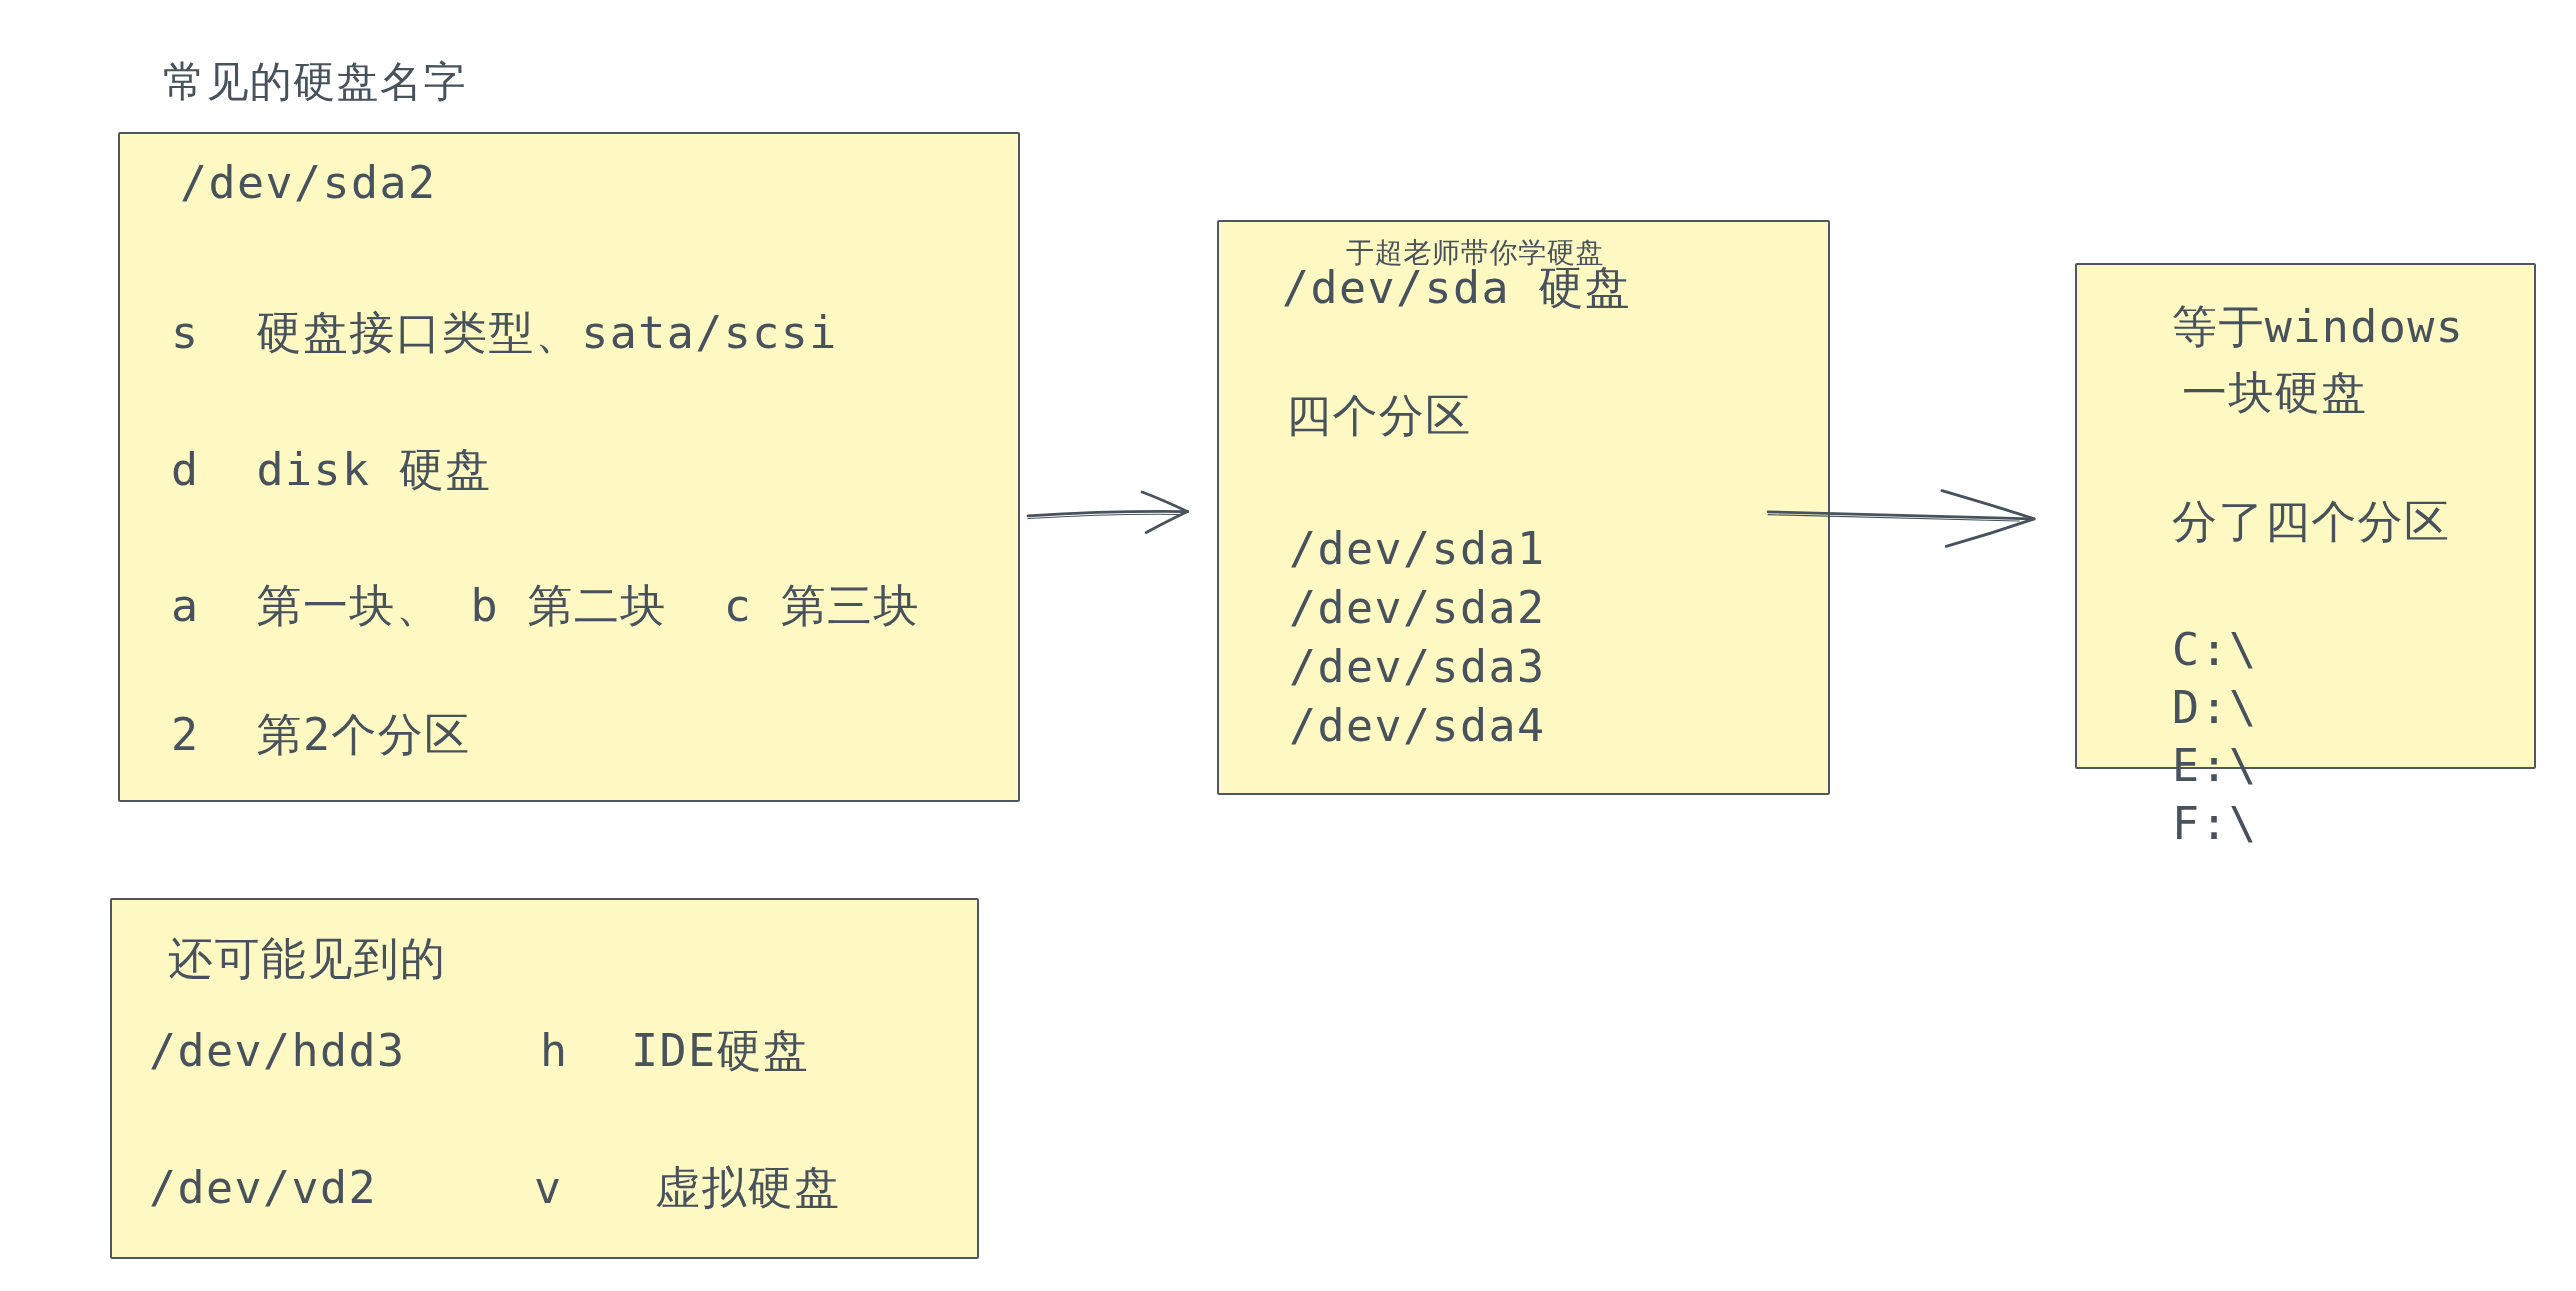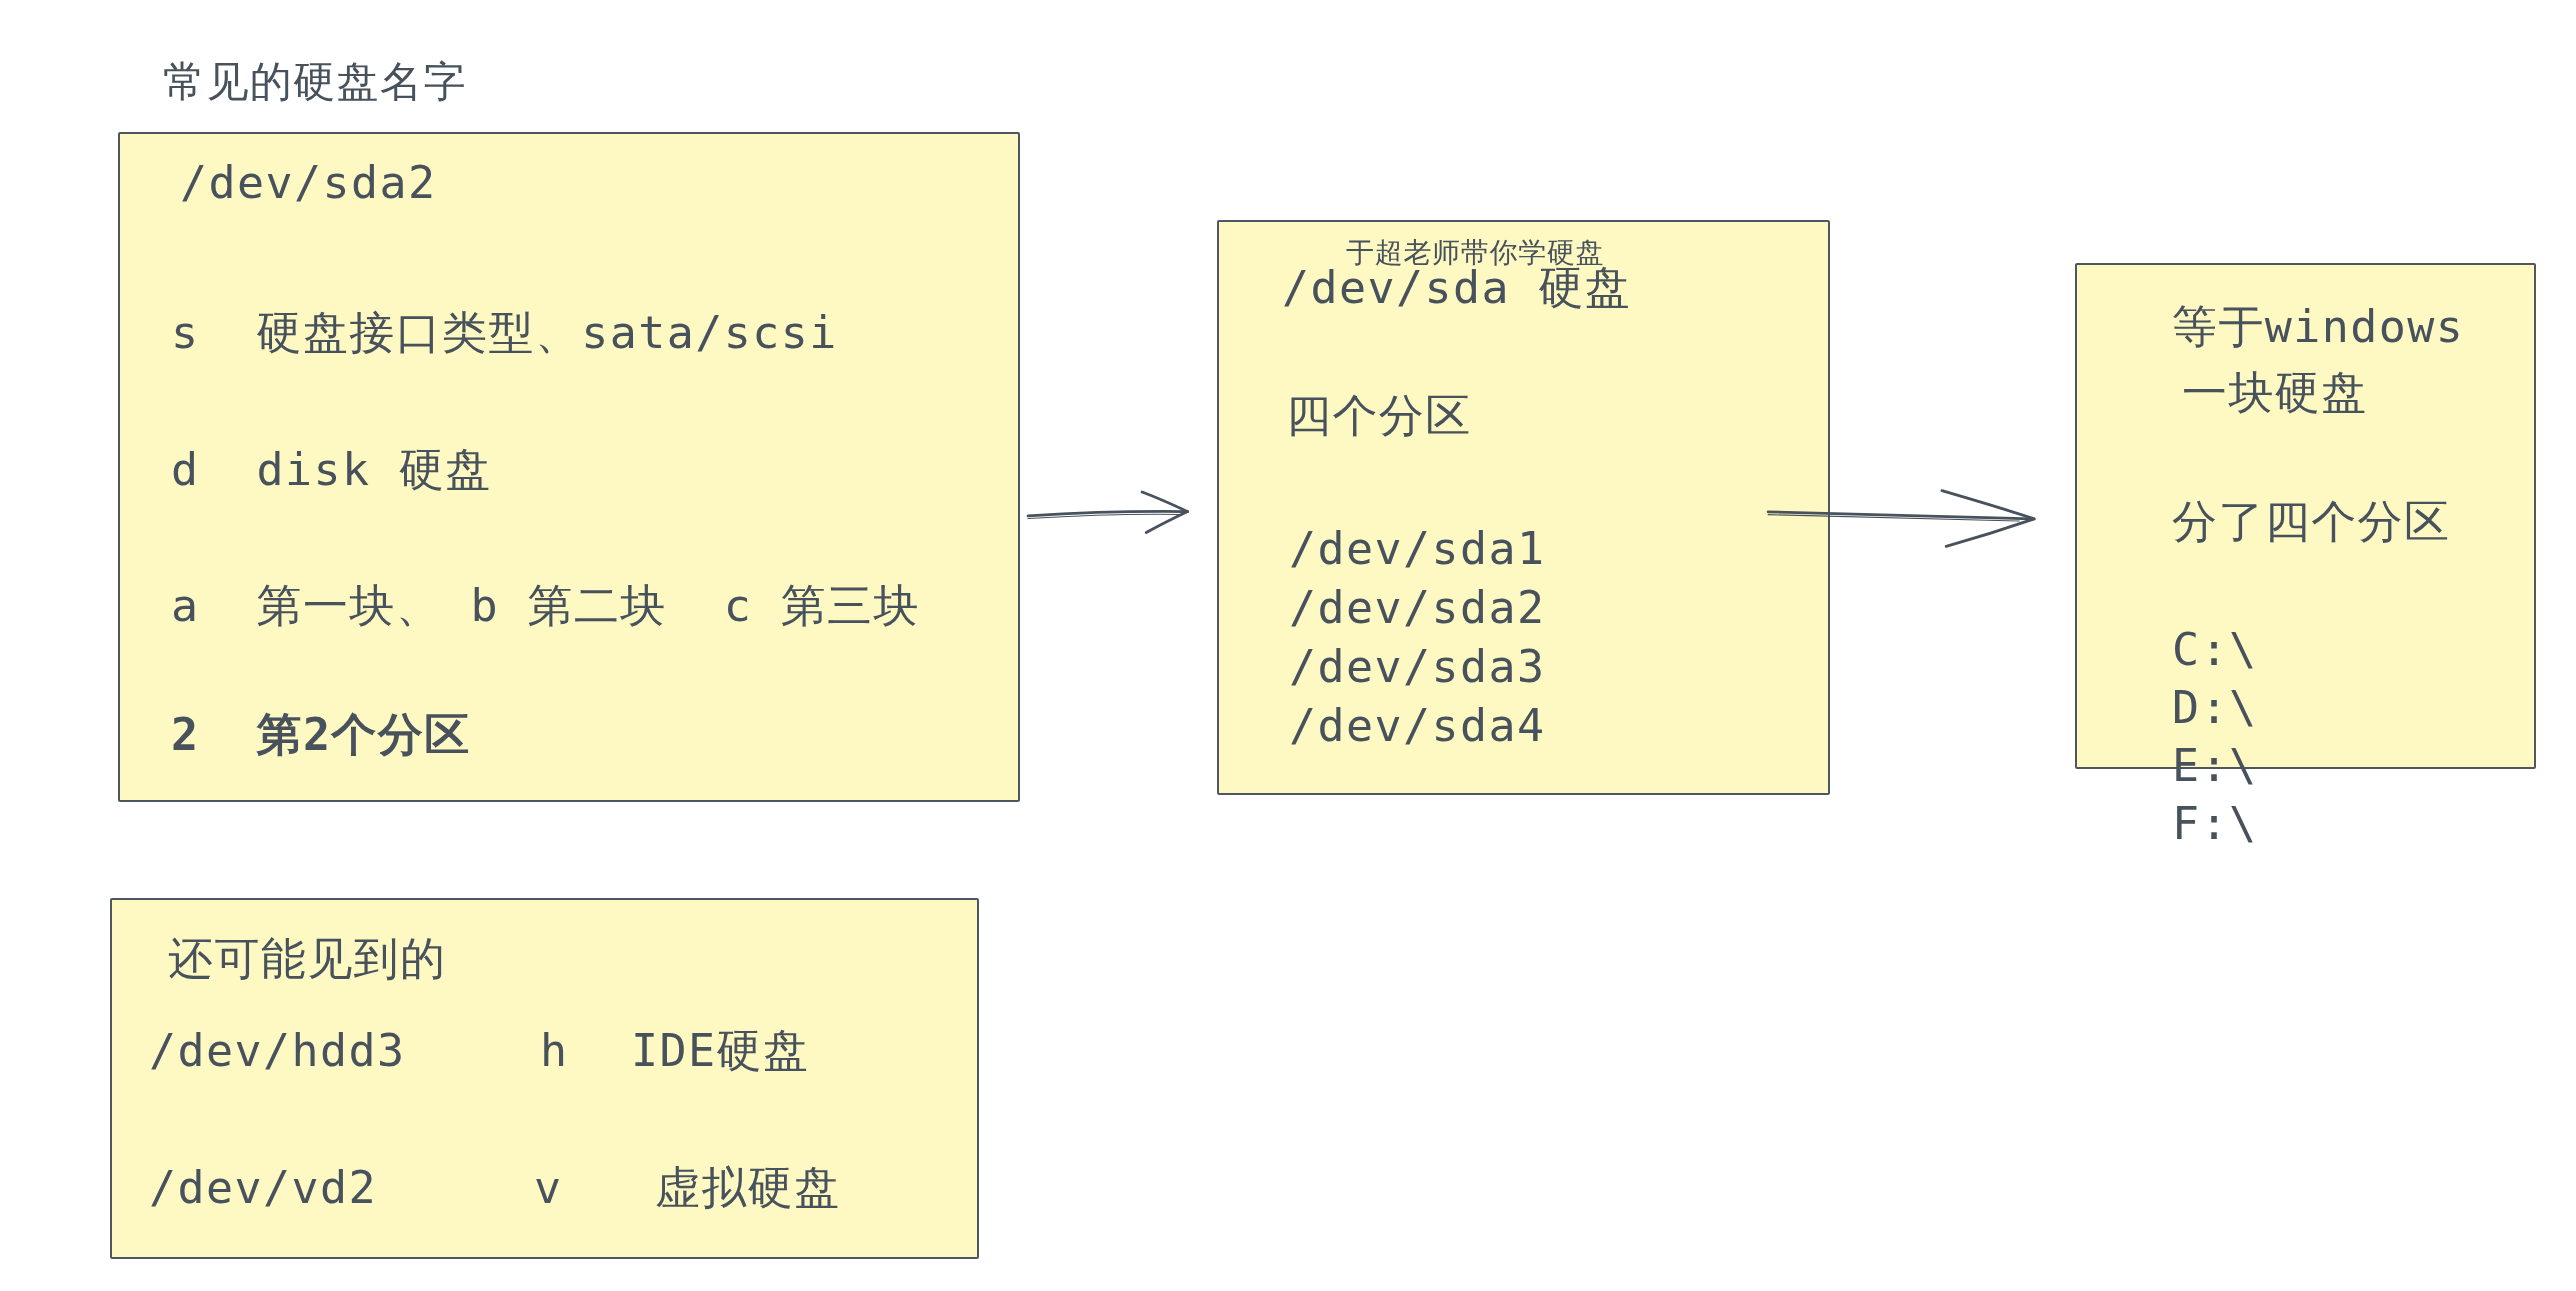--- a/index.html
+++ b/index.html
@@ -44,21 +44,21 @@
 
 <div id="canvas">
 
   <div class="txt title" style="left:163px;top:55px;">常见的硬盘名字</div>
 
   <div class="sketchbox" style="left:118px;top:132px;width:902px;height:670px;">
     <div class="txt" style="left:60px;top:19.7px;">/dev/sda2</div>
     <div class="txt" style="left:51px;top:170px;">s  硬盘接口类型、sata/scsi</div>
     <div class="txt" style="left:51px;top:443px;">a  第一块、 b 第二块  c 第三块</div>
     <div class="txt" style="left:51px;top:307px;">d  disk 硬盘</div>
-    <div class="txt" style="left:51px;top:572px;font-weight:bold;">2  第2个分区</div>
+    <div class="txt" style="left:51px;top:572px;">2  第2个分区</div>
   </div>
 
   <svg class="arrow" style="left:1024px;top:478px;" width="176" height="70" viewBox="0 0 250 100">
     <path d="M5,54 C70,50 150,47 230,48" stroke-width="4"></path>
     <path d="M5,58 C70,54 150,51 222,52" stroke-width="1.5"></path>
     <path d="M168,20 C192,29 216,40 233,48" stroke-width="4"></path>
     <path d="M233,48 C214,57 194,67 174,78" stroke-width="4"></path>
   </svg>
 
   <div class="sketchbox" style="left:1217px;top:220px;width:613px;height:575px;">

